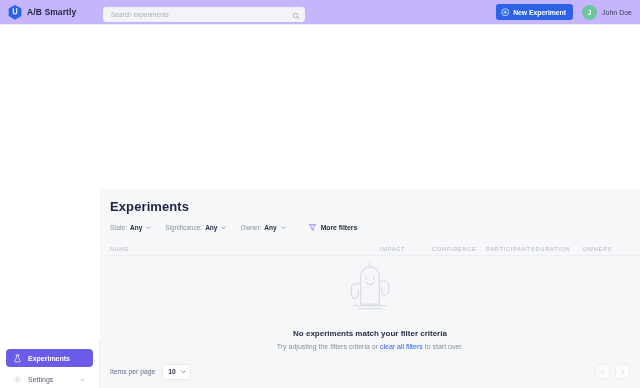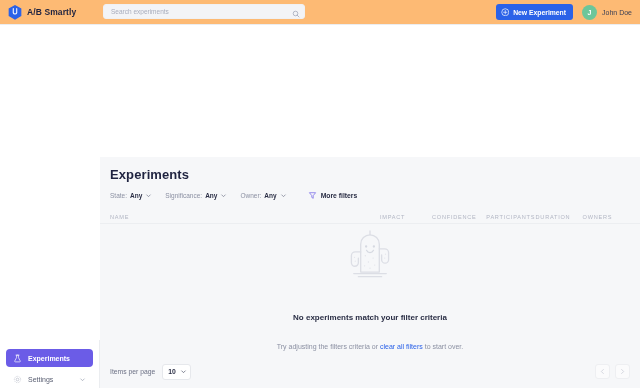--- a/index.html
+++ b/index.html
@@ -7,23 +7,23 @@
     width: 640px; height: 388px;
     font-family: "Liberation Sans", sans-serif;
     background: #ffffff;
     overflow: hidden;
   }
   .app { position: relative; width: 640px; height: 388px; display: flex; flex-direction: column; }
 
   
   .topbar {
     height: 25px; min-height: 25px;
-    background: #fdba74;
+    background: #c4b5fd;
     border-bottom: 1px solid #ebedf0;
-    display: flex; 
+    display: flex; align-items: center;
     position: relative; z-index: 5;
   }
   .brand { width: 100px; display: flex; align-items: center; gap: 5px; padding-left: 8px; }
   .logo-mark { width: 14px; height: 15px; position: relative; flex: 0 0 auto; }
   .brand-name {
     font-size: 8.5px; font-weight: bold; color: #1f2340; letter-spacing: .1px; white-space: nowrap;
   }
   .search-wrap { flex: 0 0 auto; margin-left: 3px; position: relative; }
   .search-input {
     width: 202px; height: 15px; border-radius: 3px;
@@ -102,21 +102,21 @@
   .th-impact { width: 72px; }
   .th-confidence { width: 75px; }
   .th-participants { width: 68px; }
   .th-duration { width: 65px; }
   .th-owners { width: 60px; }
 
   
   .empty-wrap {
     flex: 1; display: flex; flex-direction: column;
     align-items: center; justify-content: center;
-    gap: 16px; padding-bottom: 38px;
+    gap: 0; padding-bottom: 38px;
   }
   .cactus { width: 62px; height: 62px; display: block; }
   .empty-title {
     font-size: 8px; font-weight: bold; color: #2a2e45; margin-top: 11px;
   }
   .empty-sub { font-size: 7px; color: #8b90a2; margin-top: 5px; }
   .empty-sub a { color: #2b62e8; text-decoration: none; cursor: pointer; }
 
   
   .footer {

